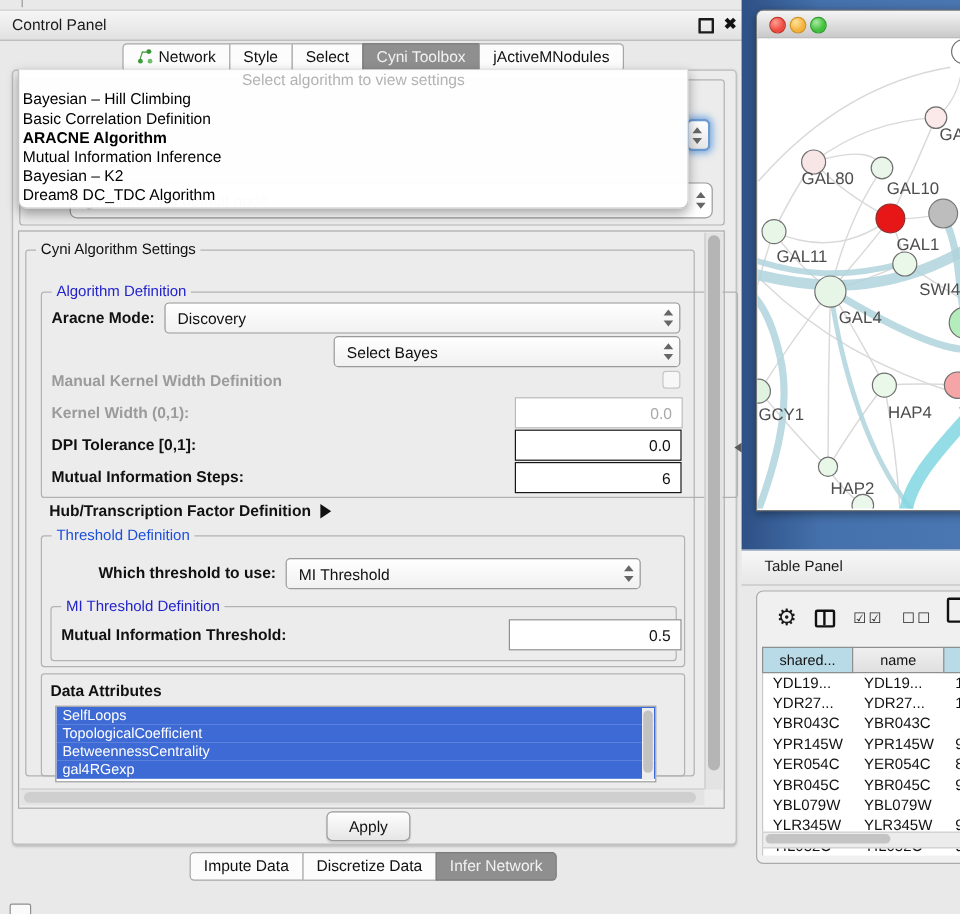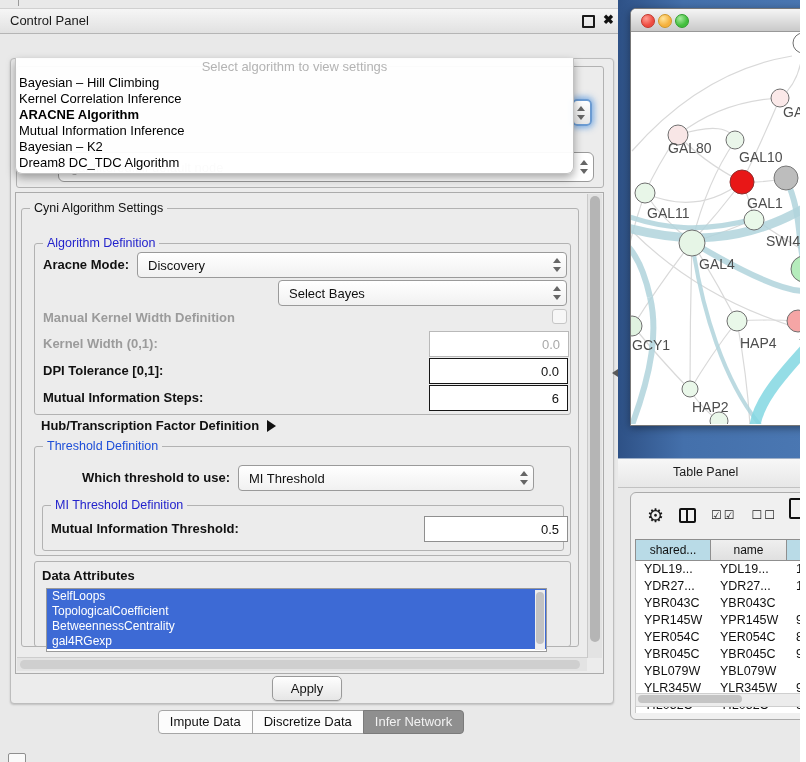--- a/index.html
+++ b/index.html
@@ -100,21 +100,21 @@
   .net-titlebar{position:absolute;left:0;top:0;right:0;height:22px;border-radius:5px 5px 0 0;
         background:linear-gradient(#f5f5f5,#c9c9c9);border-bottom:1px solid #999;}
   .tl{position:absolute;top:5px;width:12px;height:12px;border-radius:50%;}
   .tl.red{left:10px;background:radial-gradient(circle at 35% 30%,#ff9d93,#ee4c41 60%);border:1px solid #c2352b;}
   .tl.yellow{left:27px;background:radial-gradient(circle at 35% 30%,#ffe49a,#f5b13d 60%);border:1px solid #cf9626;}
   .tl.green{left:44px;background:radial-gradient(circle at 35% 30%,#a7eb9f,#43bf3e 60%);border:1px solid #2f9e2d;}
   .net-canvas{position:absolute;left:0;top:22px;width:178px;height:393px;overflow:hidden;}
 
   .tp-titlebar{left:618px;top:458px;width:188px;height:28px;background:linear-gradient(#f7f7f7,#e7e7e7);
         border-top:1px solid #9fb0c8;border-bottom:1px solid #c2c2c2;}
-  .tp-title{position:absolute;left:19px;top:6px;font-size:12.5px;color:#1a1a1a;margin-left:36px;}
+  .tp-title{position:absolute;left:19px;top:6px;font-size:12.5px;color:#1a1a1a;}
   .table-window{left:630px;top:492px;width:184px;height:226px;background:#f0f0f0;border:1px solid #ababab;
         border-radius:6px;}
   .tt-toolbar{position:absolute;left:16px;top:8px;height:28px;display:flex;align-items:center;gap:15px;}
   .gear{font-size:19px;color:#1a1a1a;line-height:1;}
   .cols-icon{width:13px;height:11px;border:2px solid #111;border-radius:2px;position:relative;}
   .cols-icon::after{content:"";position:absolute;left:5px;top:0;width:2px;height:11px;background:#111;}
   .checks{font-size:12px;letter-spacing:2px;color:#222;}
   .doc-icon{position:absolute;left:158px;top:5px;width:22px;height:17px;border:2px solid #111;border-radius:2px;background:#f0f0f0;}
   .ttable{position:absolute;left:4px;top:46px;width:176px;}
   .thead{display:grid;grid-template-columns:76px 76px 60px;}
@@ -134,51 +134,69 @@
 <div class="screen">
 
   <div class="abs top-tick"></div>
 
   <div class="abs cp-titlebar">
     <span class="cp-title">Control Panel</span>
     <span class="float-ic"></span>
     <span class="close-ic">✖</span>
   </div>
 
+  <div class="abs tabrow top">
+      <div class="tab">
+        <span class="net-icon"></span>
+        <span>Network</span>
+      </div>
+      <div class="tab">
+        <span>Style</span>
+      </div>
+      <div class="tab">
+        <span>Select</span>
+      </div>
+      <div class="tab sel">
+        <span>Cyni Toolbox</span>
+      </div>
+      <div class="tab">
+        <span>jActiveMNodules</span>
+      </div>
+    </div>
 
   <div class="abs main-panel"></div>
 
   <div class="abs group" style="left:16px;top:66px;width:586px;height:120px;"></div>
   <div class="abs focus-stepper">
       <span class="stepper"></span>
     </div>
   <div class="abs gal-combo">
     <span>gal-filtered.sif default node</span>
     <span class="stepper"></span>
   </div>
 
   <div class="abs popup">
     <div class="popup-ph">Select algorithm to view settings</div>
     <div id="dropdown-items">
         <div class="popup-item">Bayesian – Hill Climbing</div>
-        <div class="popup-item">Kernel Correlation Inference</div>
+        <div class="popup-item">Basic Correlation Definition</div>
         <div class="popup-item bold">ARACNE Algorithm</div>
         <div class="popup-item">Mutual Information Inference</div>
         <div class="popup-item">Bayesian – K2</div>
         <div class="popup-item">Dream8 DC_TDC Algorithm</div>
       </div>
   </div>
 
   <div class="abs scrollpane">
 
     <div class="group" style="left:5px;top:15px;width:556px;height:437px;">
       <span class="group-label">Cyni Algorithm Settings</span>
     </div>
 
-    <div class="group" style="left:18px;top:50px;width:535px;height:170px;">
+    <div class="group" style="left:18px;top:50px;width:535px;height:170px;padding-left:44px;">
       <span class="group-label blue-t">Algorithm Definition</span>
 
       <span class="f-label" style="left:8px;top:13px;">Aracne Mode:</span>
       <div class="combo" style="left:102px;top:8px;width:428px;">
         <span class="val">Discovery</span>
         <span class="stepper"></span>
       </div>
 
       <div class="combo" style="left:243px;top:36px;width:287px;">
         <span class="val">Select Bayes</span>

